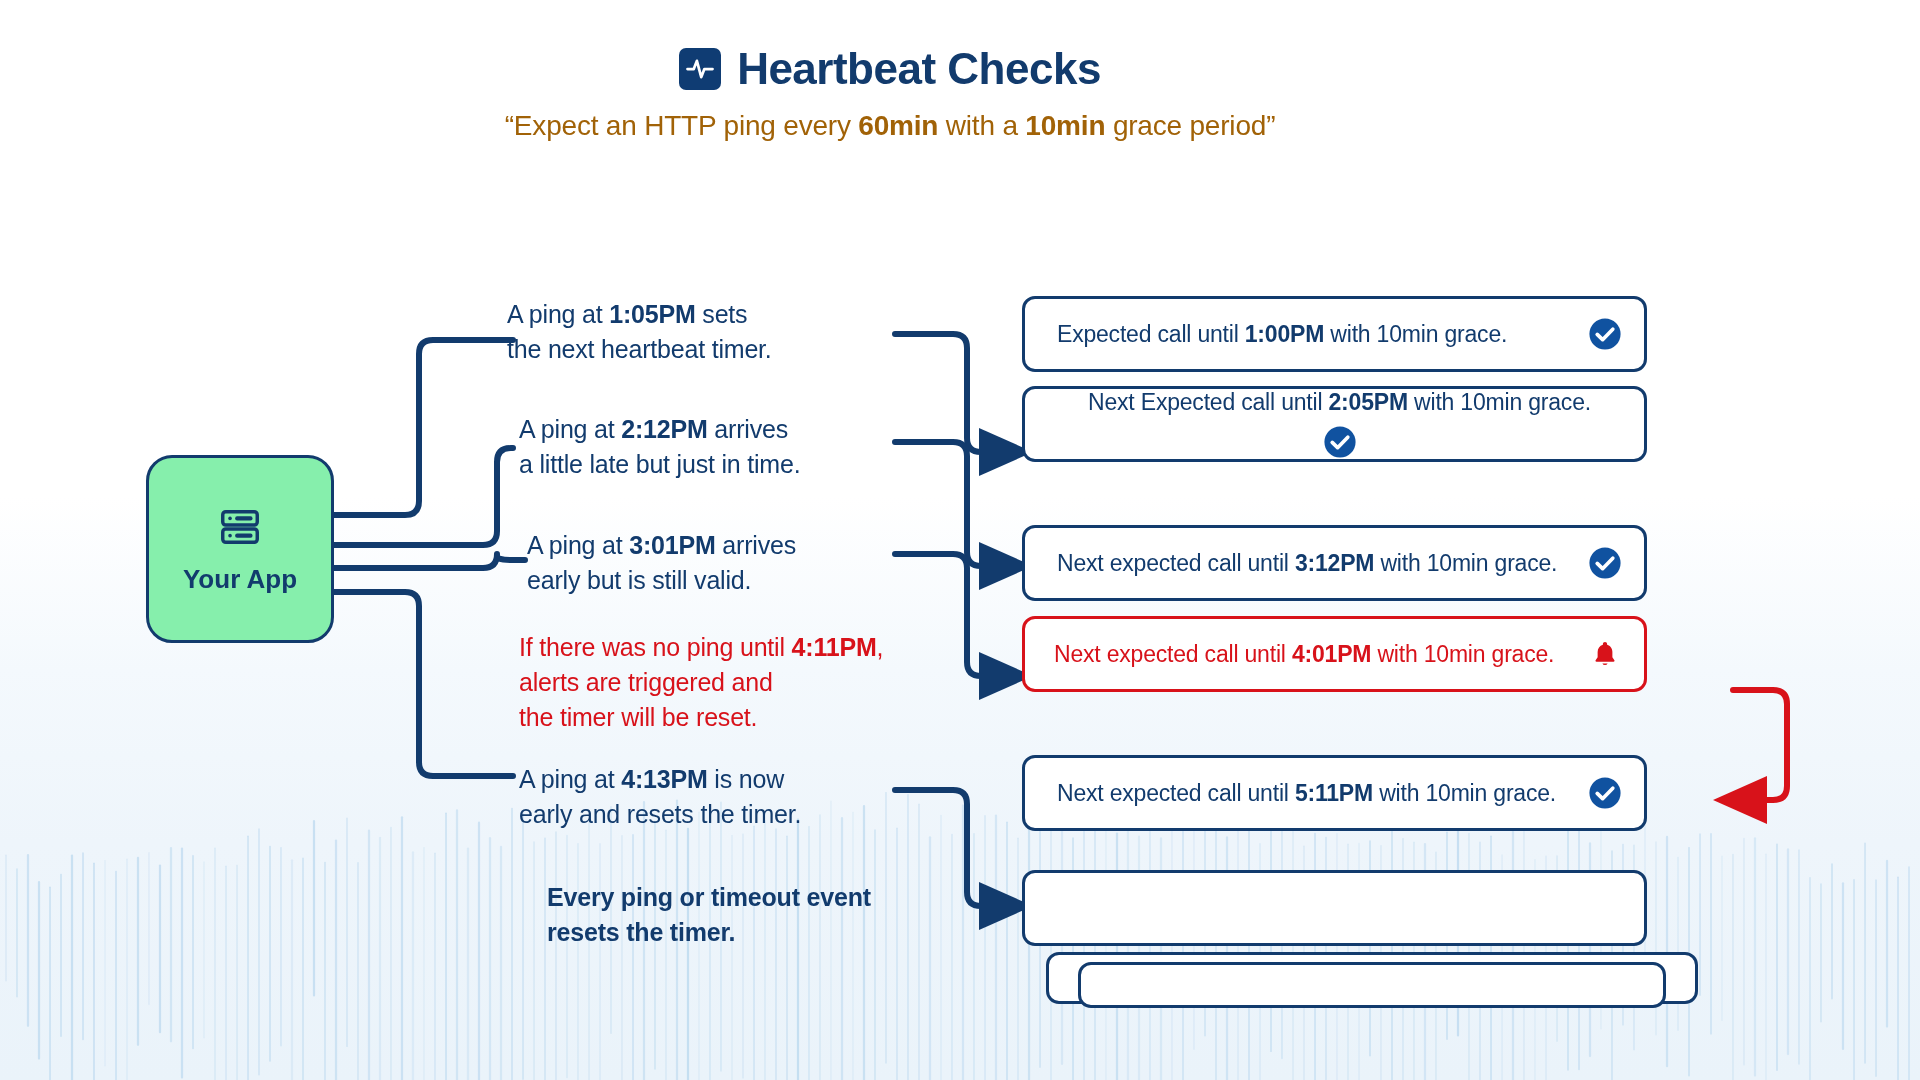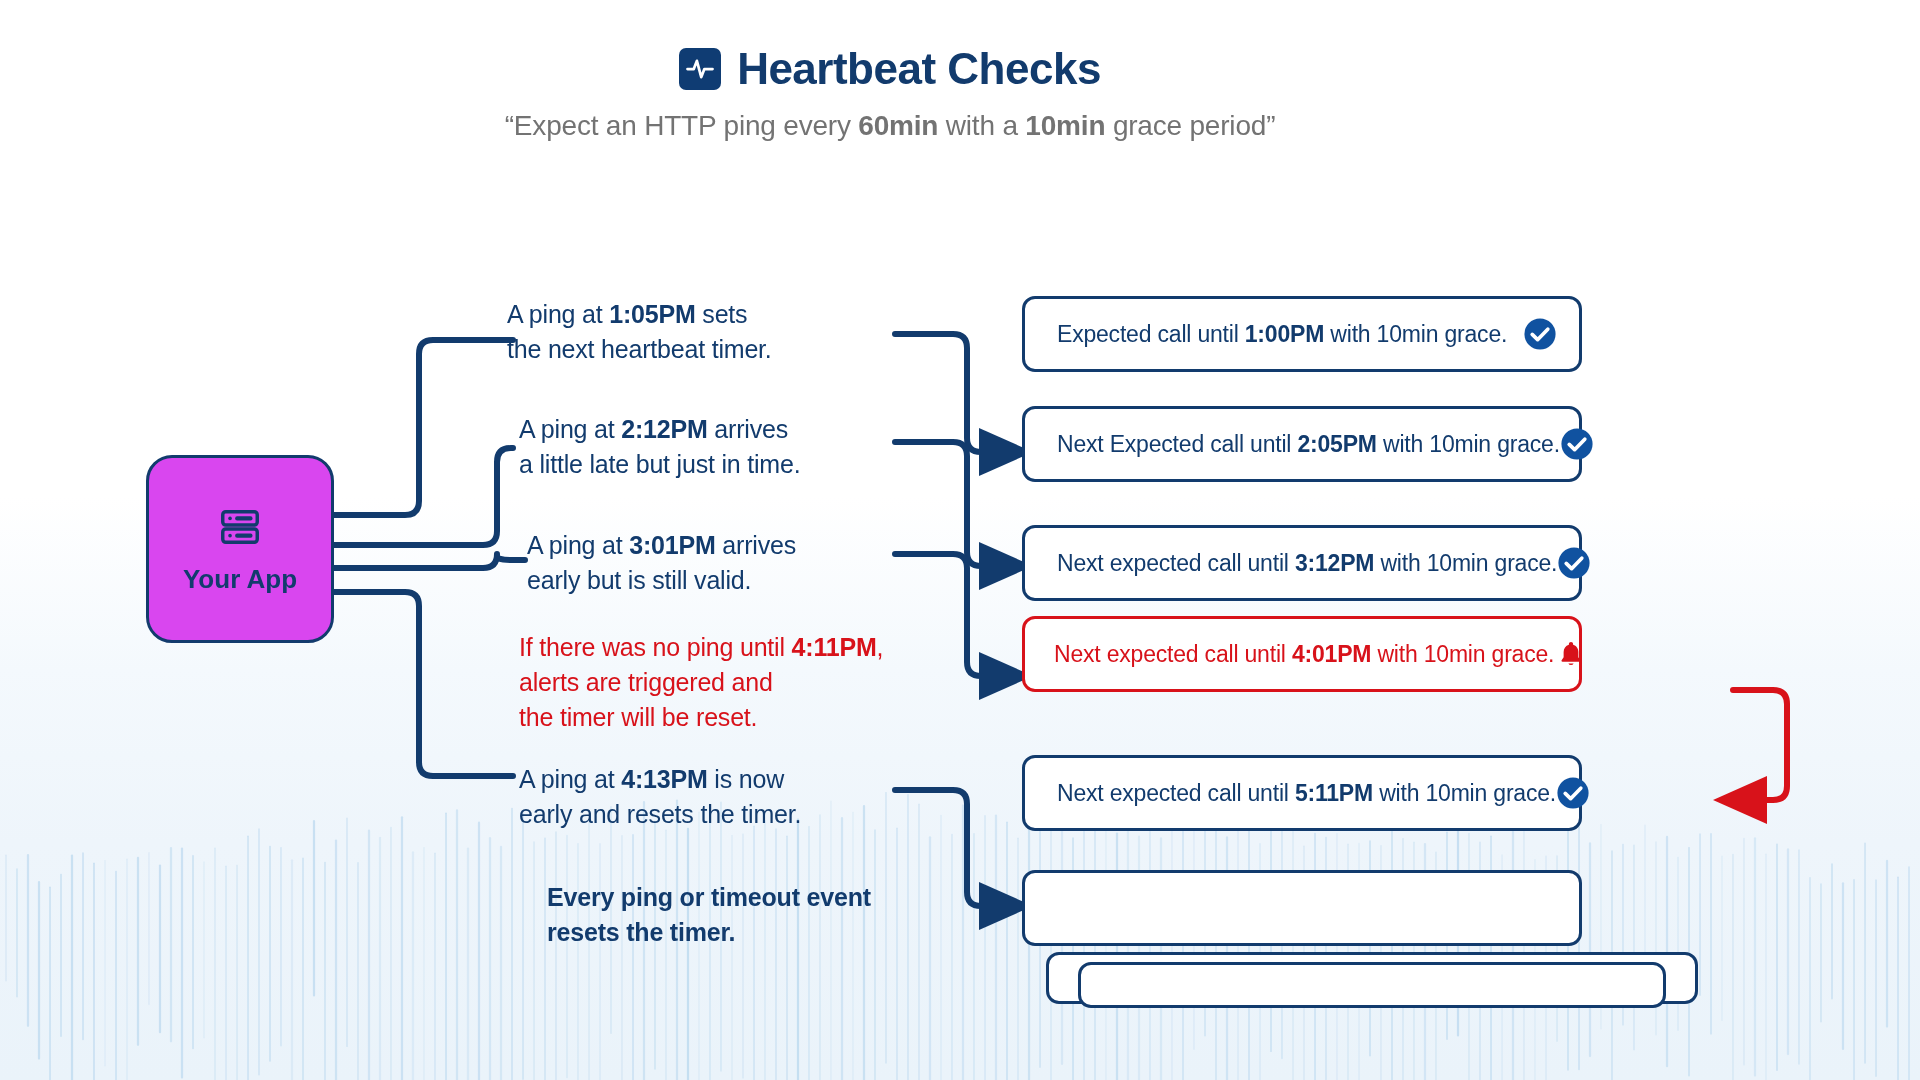--- a/index.html
+++ b/index.html
@@ -53,21 +53,21 @@
   }
   #page-title {
     font-size: 44px;
     font-weight: bold;
     color: #123b6d;
     letter-spacing: -0.5px;
   }
   #subtitle {
     margin-top: 16px;
     font-size: 28px;
-    color: #737373;
+    color: #a16207;
     letter-spacing: -0.2px;
   }
   #subtitle b { font-weight: bold; }
 
   
   #wires {
     position: absolute;
     left: 0; top: 0;
     width: 1920px; height: 1080px;
     pointer-events: none;
@@ -75,21 +75,21 @@
 
   
   #app-node {
     position: absolute;
     left: 146px;
     top: 455px;
     width: 182px;
     height: 182px;
     border: 3px solid #123b6d;
     border-radius: 26px;
-    background: #d946ef;
+    background: #86efac;
     display: flex;
     flex-direction: column;
     align-items: center;
     justify-content: center;
     gap: 10px;
   }
   #app-label {
     font-size: 26px;
     font-weight: bold;
     color: #123b6d;
@@ -104,21 +104,21 @@
     letter-spacing: -0.2px;
   }
   .step-label b { font-weight: bold; }
   .step-label.alert { color: #d8121a; }
   .step-label.summary { font-weight: bold; margin-left: 28px; }
 
   
   .card {
     position: absolute;
     left: 1022px;
-    width: 560px;
+    width: 625px;
     height: 76px;
     border: 3px solid #123b6d;
     border-radius: 13px;
     background: #ffffff;
     display: flex;
     align-items: center;
     justify-content: space-between;
     padding: 0 22px 0 32px;
     box-sizing: border-box;
   }
@@ -406,21 +406,21 @@
 <div class="card" id="card-1" style="top:296px;">
   <span class="card-text"><span>Expected call until </span><b>1:00PM</b><span> with 10min grace.</span></span>
   <span class="card-badge">
     <svg width="34" height="34" viewBox="0 0 24 24">
         <circle cx="12" cy="12" r="11" fill="#1052a0"></circle>
         <polyline points="6.5,12.3 10.3,16 17.5,8.6" fill="none" stroke="#ffffff" stroke-width="2.6" stroke-linecap="round" stroke-linejoin="round"></polyline>
       </svg>
   </span>
 </div>
 
-<div class="card" id="card-2" style="top:406px;">
+<div class="card" id="card-2" style="top:386px;flex-direction:column;">
   <span class="card-text"><span>Next Expected call until </span><b>2:05PM</b><span> with 10min grace.</span></span>
   <span class="card-badge">
     <svg width="34" height="34" viewBox="0 0 24 24">
         <circle cx="12" cy="12" r="11" fill="#1052a0"></circle>
         <polyline points="6.5,12.3 10.3,16 17.5,8.6" fill="none" stroke="#ffffff" stroke-width="2.6" stroke-linecap="round" stroke-linejoin="round"></polyline>
       </svg>
   </span>
 </div>
 
 <div class="card" id="card-3" style="top:525px;">

